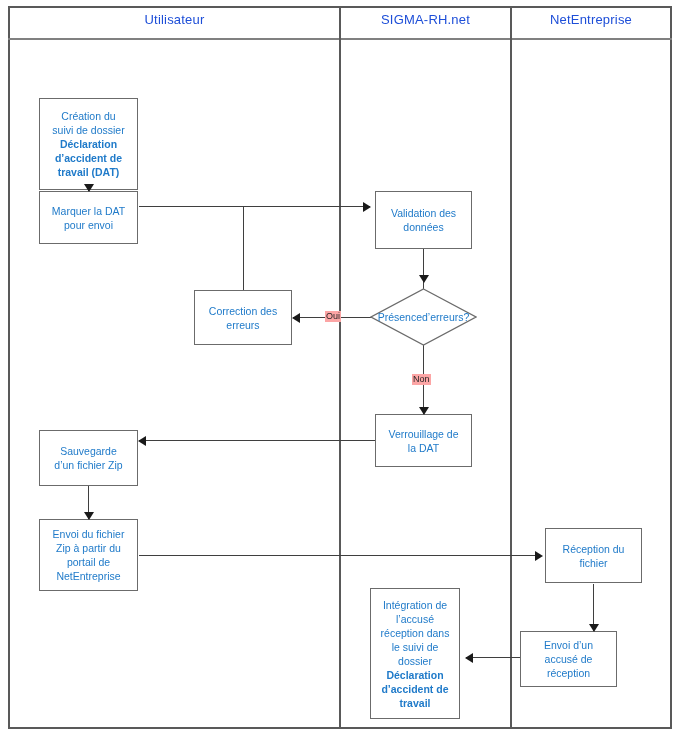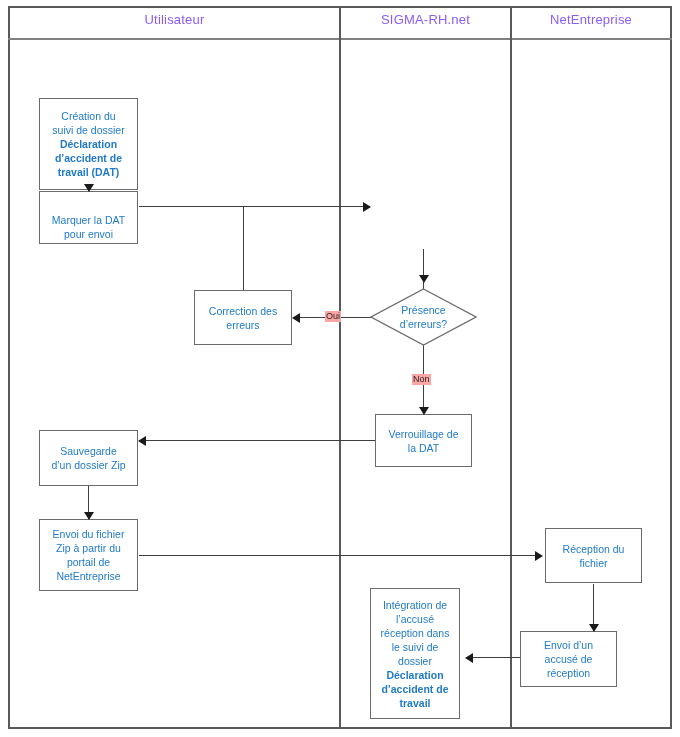--- a/index.html
+++ b/index.html
@@ -36,21 +36,21 @@
   .lane-divider {
     position: absolute;
     top: 6px;
     width: 0;
     height: 723px;
     border-left: 2px solid #595959;
   }
   .lane-title {
     position: absolute;
     top: 12px;
-    color: #8b5cf6;
+    color: #1d4ed8;
     font-size: 13px;
     text-align: center;
     letter-spacing: 0.2px;
     white-space: nowrap;
   }
   
   .node {
     position: absolute;
     box-sizing: border-box;
     border: 1.3px solid #6b6b6b;
@@ -72,21 +72,21 @@
   .diamond-wrap {
     position: absolute;
     z-index: 3;
   }
   .diamond-wrap svg { display: block; }
   .diamond-label {
     position: absolute;
     left: 0; top: 0;
     width: 100%; height: 100%;
     display: flex;
-    flex-direction: column;
+    flex-direction: row;
     align-items: center;
     justify-content: center;
     color: #1F7AC9;
     font-size: 10.5px;
     line-height: 14px;
     text-align: center;
     pointer-events: none;
   }
   
   .conn {
@@ -176,25 +176,29 @@
   <div class="arrow left" style="left:465px; top:653px;"></div>
 
   <div class="node" style="left:39px; top:66px; width:99px; height:92px;margin-top:32px;">
     <span class="ln">Création du</span>
     <span class="ln">suivi de dossier</span>
     <span class="ln b">Déclaration</span>
     <span class="ln b">d’accident de</span>
     <span class="ln b">travail (DAT)</span>
   </div>
 
-  <div class="node" style="left:39px; top:191px; width:99px; height:53px;justify-content:flex-end;">
+  <div class="node" style="left:39px; top:191px; width:99px; height:53px;">
     <span class="ln">Marquer la DAT</span>
     <span class="ln">pour envoi</span>
   </div>
 
+  <div class="node" style="left:375px; top:191px; width:97px; height:58px;">
+    <span class="ln">Validation des</span>
+    <span class="ln">données</span>
+  </div>
 
   <div class="diamond-wrap" style="left:370px; top:288px; width:107px; height:58px;">
     <svg width="107" height="58" viewBox="0 0 107 58">
       <polygon points="53.5,1 106,29 53.5,57 1,29" fill="#ffffff" stroke="#6b6b6b" stroke-width="1.3"></polygon>
     </svg>
     <div class="diamond-label">
       <span class="ln">Présence</span>
       <span class="ln">d’erreurs?</span>
     </div>
   </div>
@@ -204,21 +208,21 @@
     <span class="ln">erreurs</span>
   </div>
 
   <div class="node" style="left:375px; top:414px; width:97px; height:53px;">
     <span class="ln">Verrouillage de</span>
     <span class="ln">la DAT</span>
   </div>
 
   <div class="node" style="left:39px; top:430px; width:99px; height:56px;">
     <span class="ln">Sauvegarde</span>
-    <span class="ln">d’un dossier Zip</span>
+    <span class="ln">d’un fichier Zip</span>
   </div>
 
   <div class="node" style="left:39px; top:519px; width:99px; height:72px;">
     <span class="ln">Envoi du fichier</span>
     <span class="ln">Zip à partir du</span>
     <span class="ln">portail de</span>
     <span class="ln">NetEntreprise</span>
   </div>
 
   <div class="node" style="left:545px; top:528px; width:97px; height:55px;">

